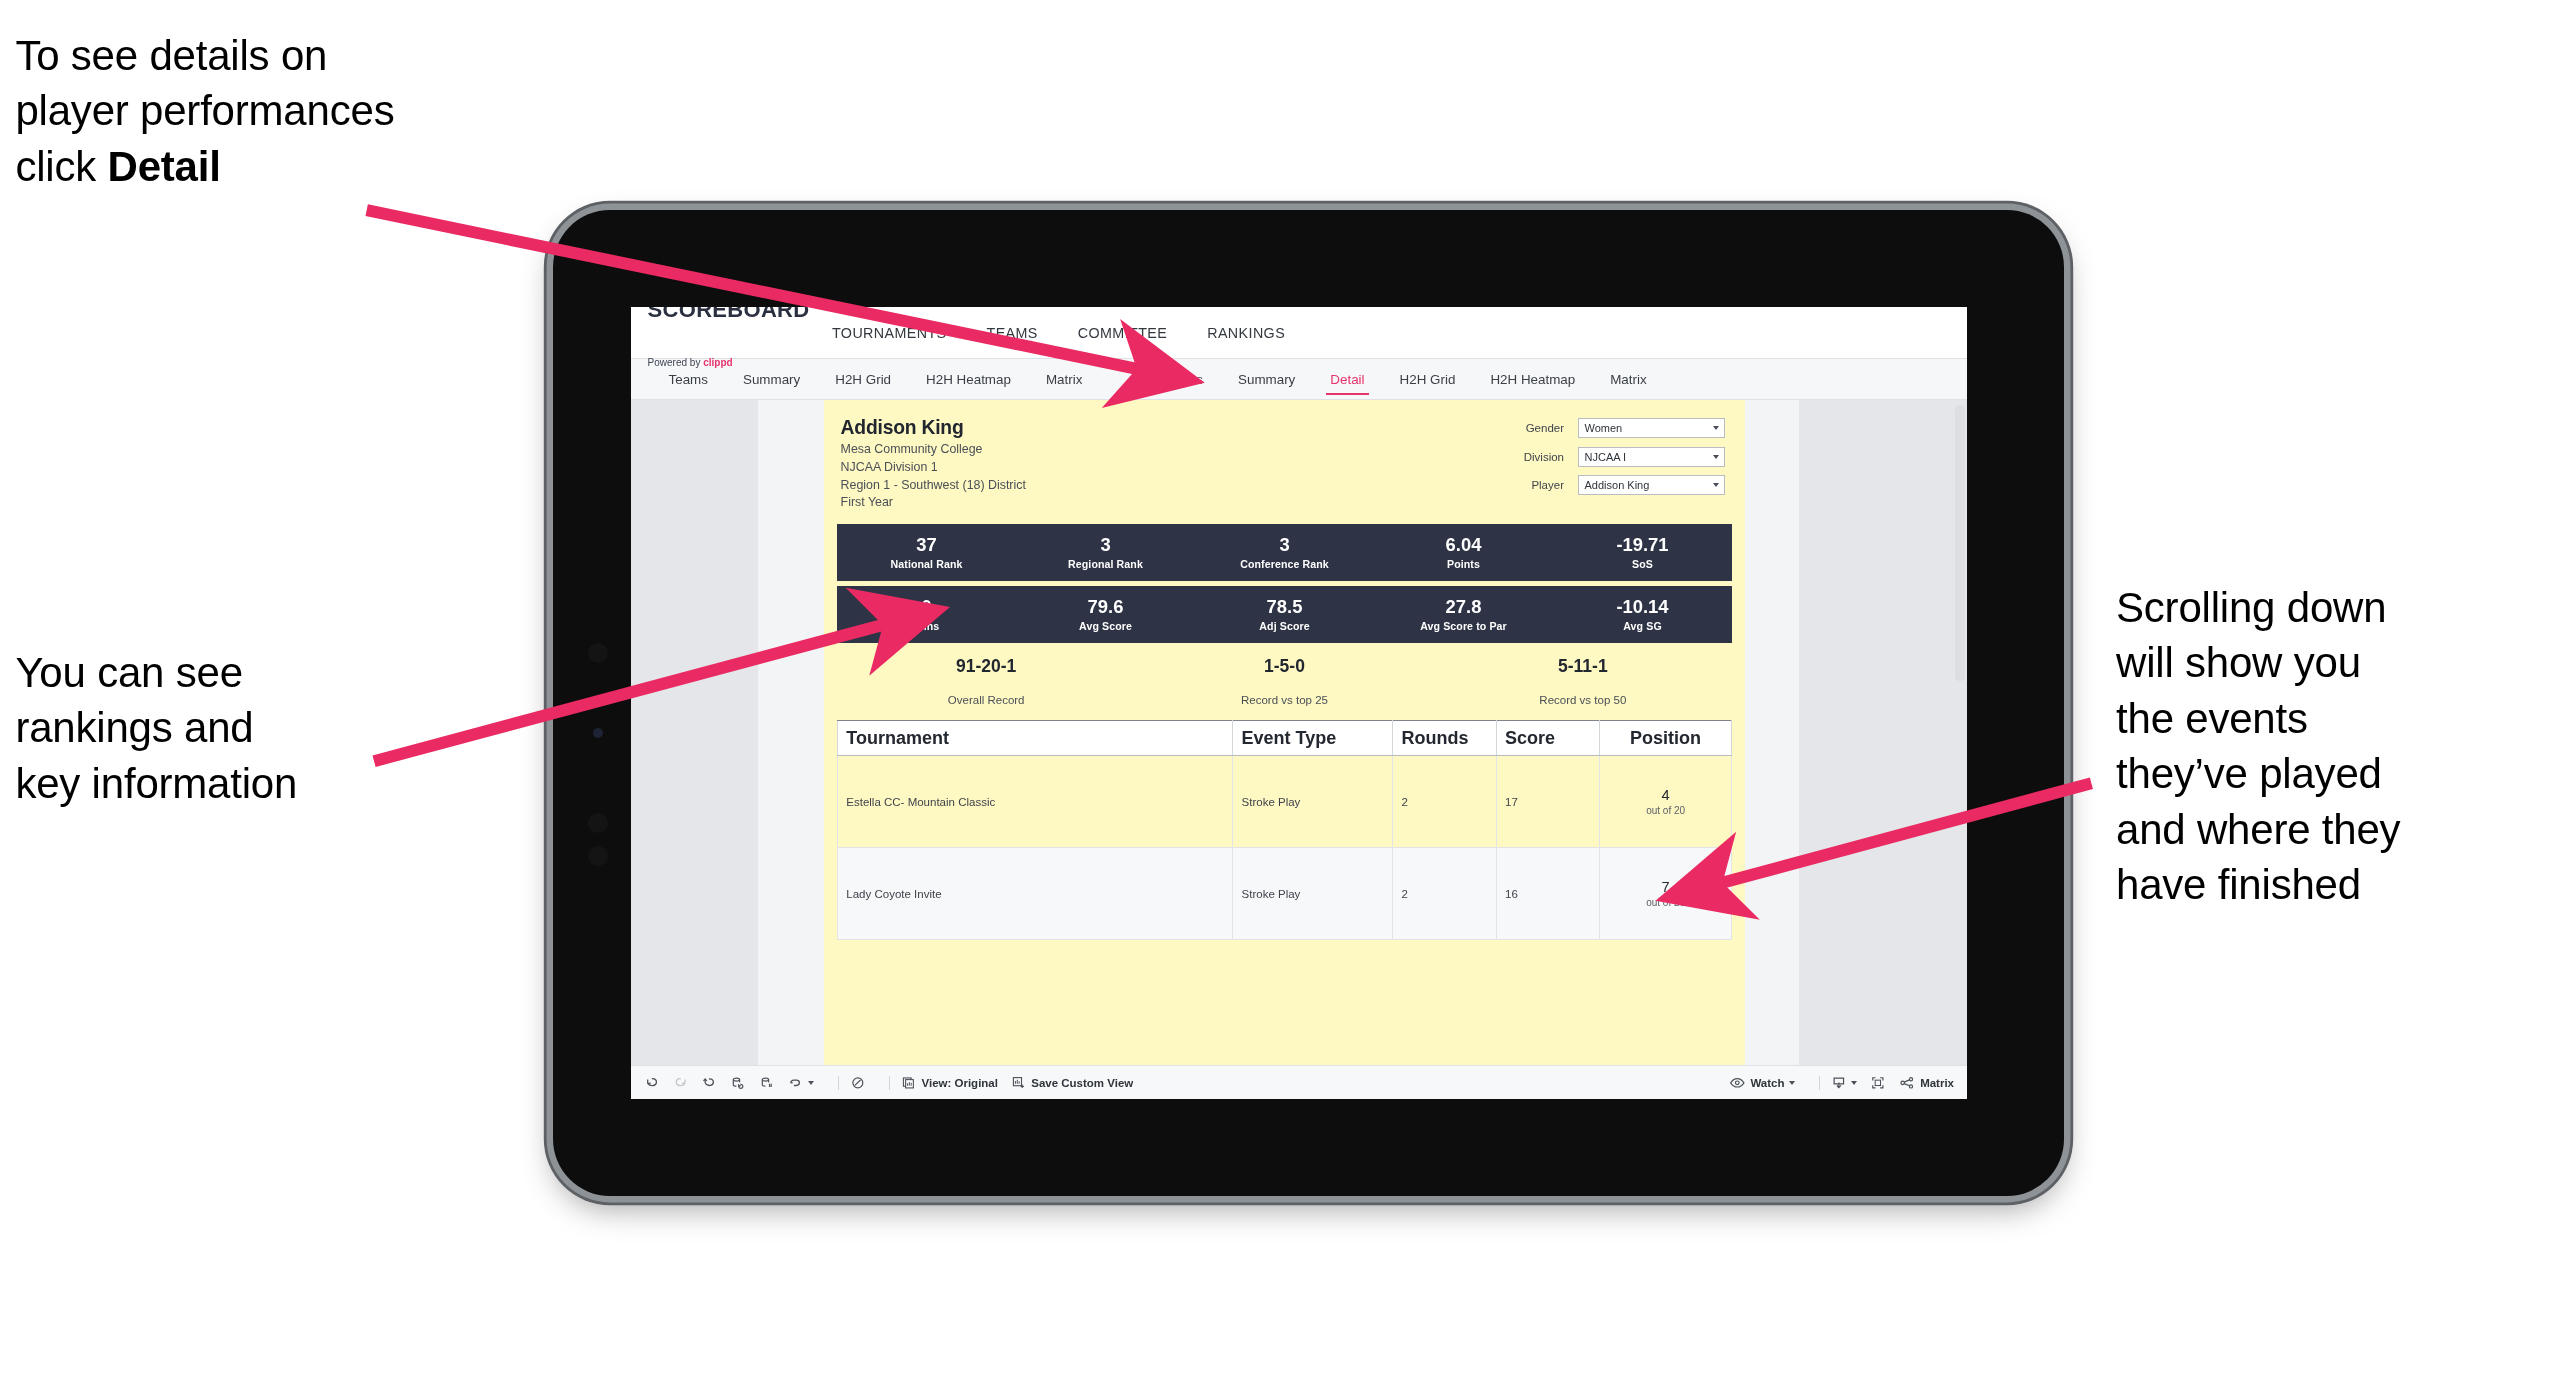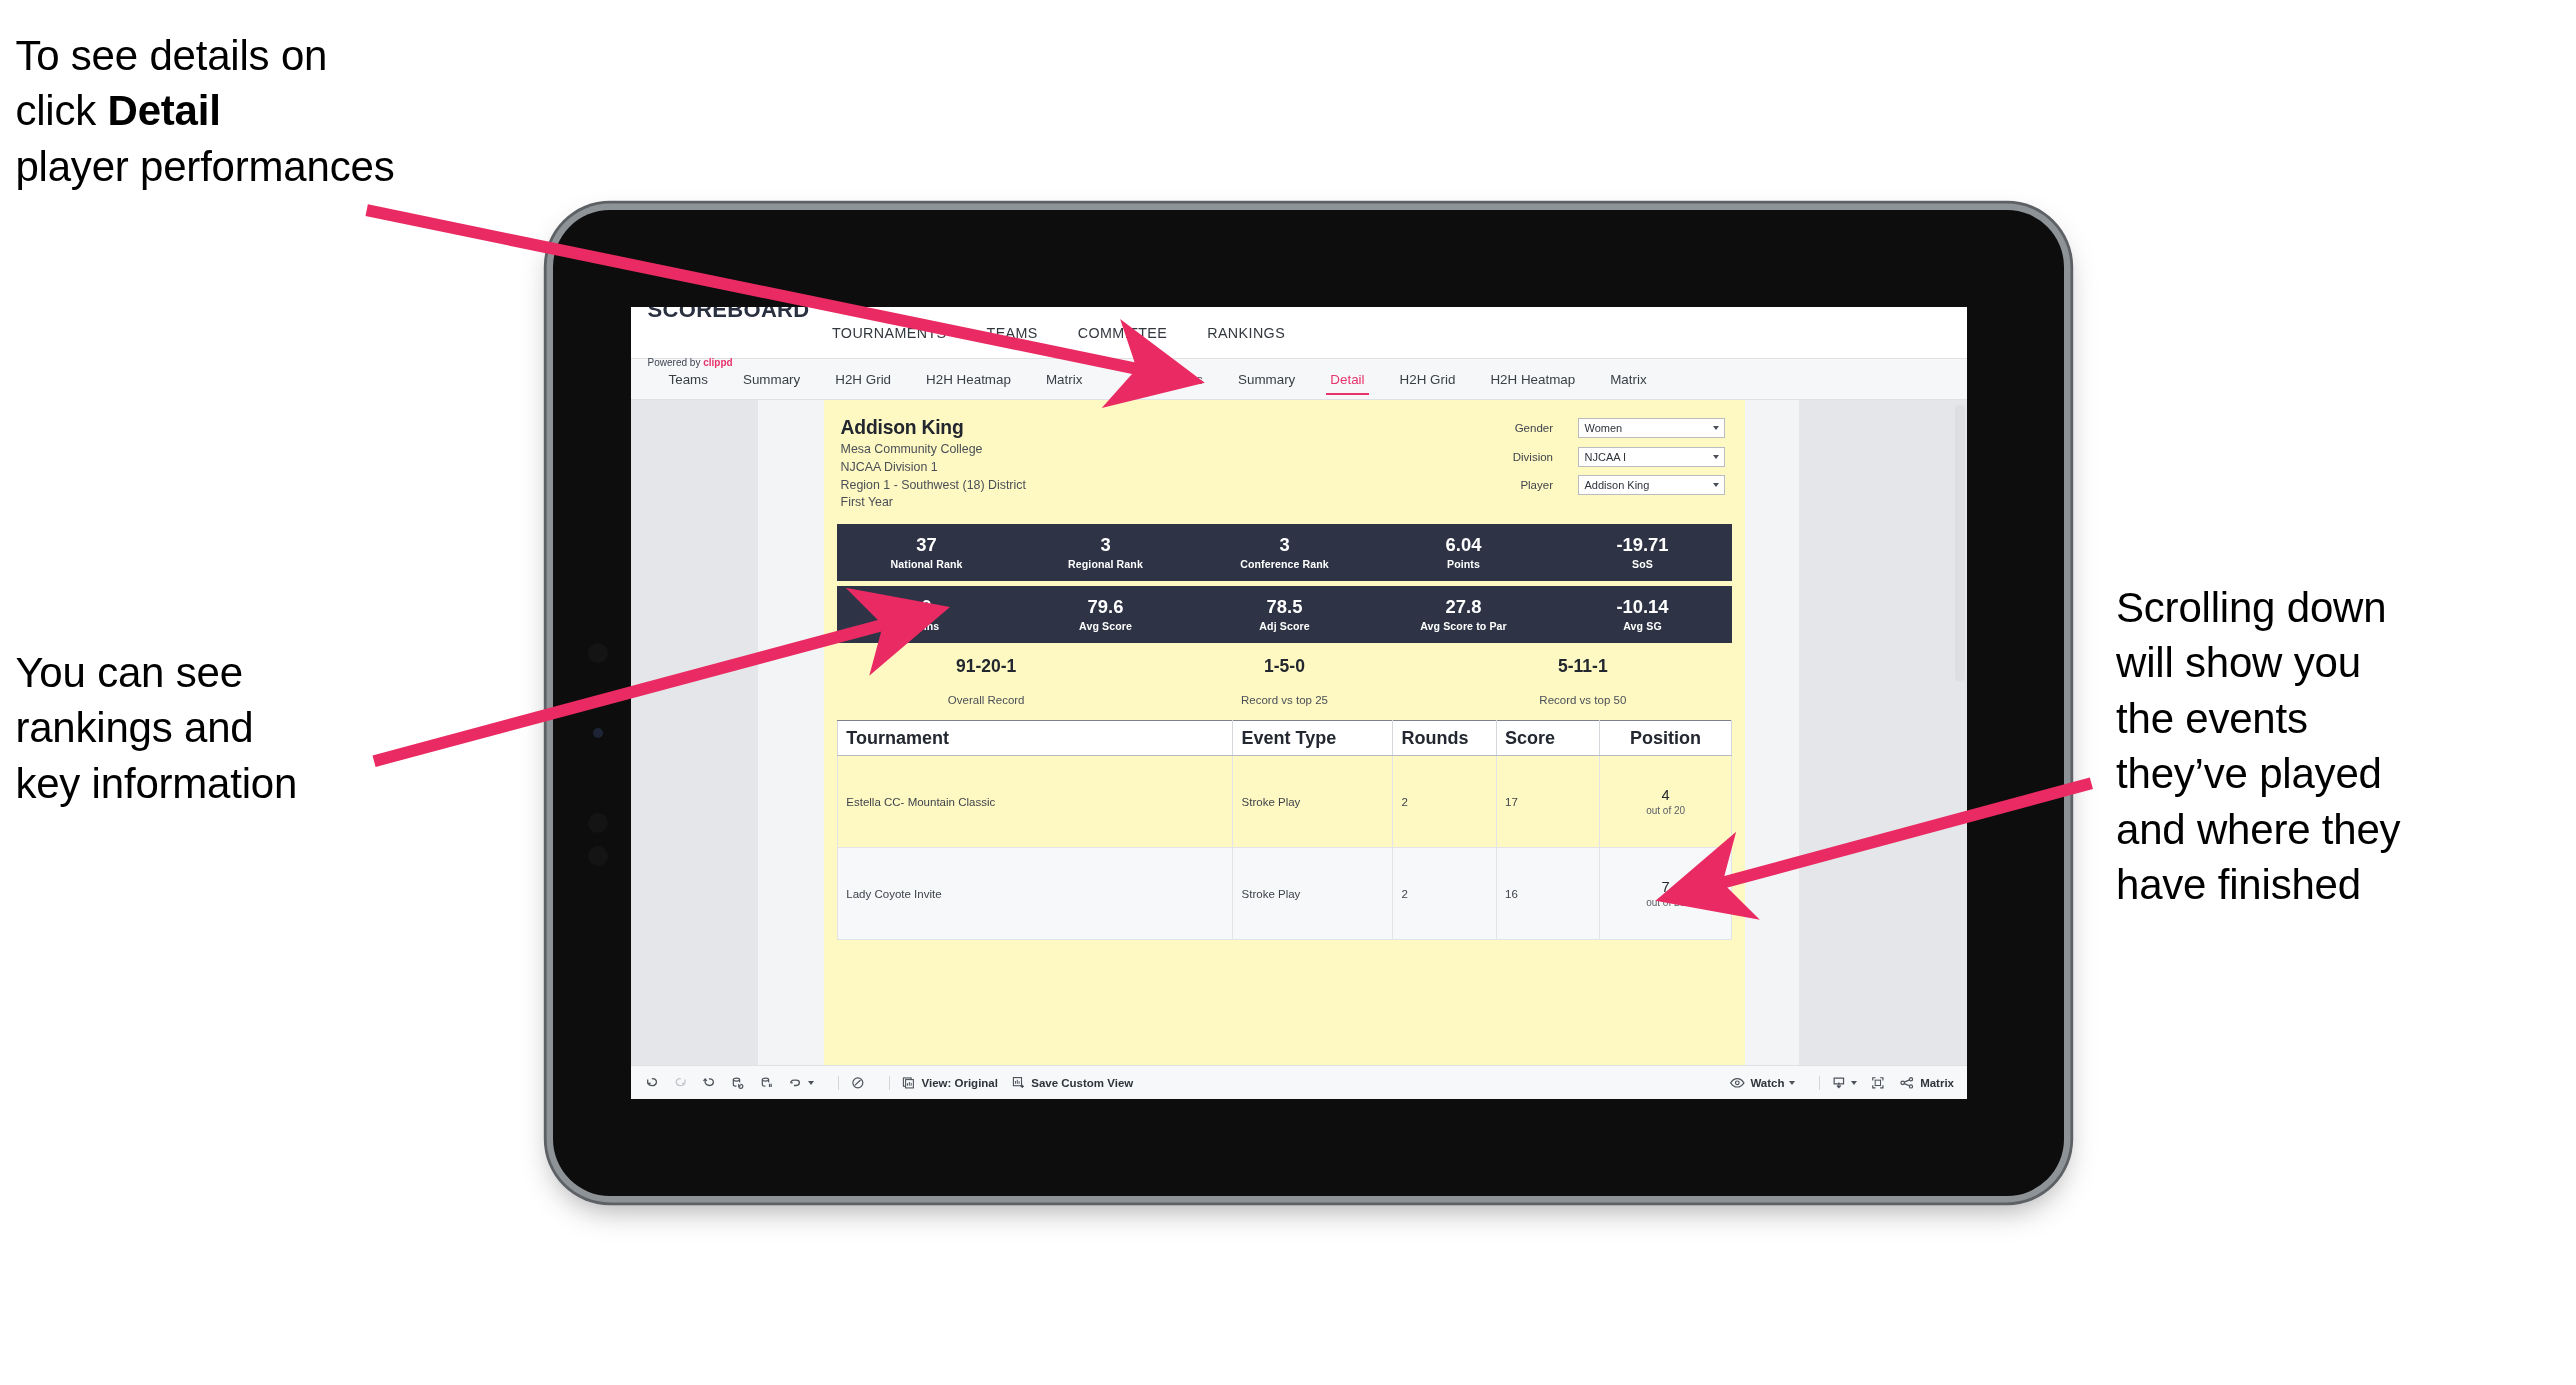--- a/index.html
+++ b/index.html
@@ -65,21 +65,21 @@
   .sheet { position:absolute; left:66px; top:0; width:921px; background:#fef9c3;
            min-height:100%; }
 
   .hdr { display:flex; padding:16.6px 20px 9.2px 16.6px; }
   .hdr-left { flex:1; }
   .p-name { font-size:19.3px; font-weight:bold; color:#22262e; letter-spacing:-0.2px; }
   .p-line { font-size:12.4px; color:#4a4f57; margin-top:3.7px; }
 
   .filters { width:228px; padding-top:1.8px; }
   .frow { display:flex; align-items:center; justify-content:flex-end; margin-bottom:8.3px; }
-  .flabel { font-size:11.5px; color:#3f444c; margin-right:25px; }
+  .flabel { font-size:11.5px; color:#3f444c; margin-right:14px; }
   .fselect { width:147px; height:20px; border:0.9px solid #b9bcc1; background:#fff;
              font-size:11px; color:#2f343b; display:flex; align-items:center;
              padding:0 5.5px; position:relative; cursor:pointer; }
   .fcaret { position:absolute; right:5.5px; top:50%; transform:translateY(-50%);
             width:0;height:0;border-left:3.7px solid transparent;border-right:3.7px solid transparent;
             border-top:4.6px solid #4a4f57; }
 
   .statbar { background:#2e3446; display:flex; margin:5.5px 13px 0 13px; height:57px; }
   .statbar.second { margin-top:4.6px; }
   .stat { flex:1; display:flex; flex-direction:column; align-items:center;
@@ -122,22 +122,22 @@
   .tcar { width:0;height:0;border-left:3.7px solid transparent;border-right:3.7px solid transparent;
           border-top:4.6px solid #4d525a; margin-left:4.6px; }
 </style>
 </head>
 <body>
 
 <div id="stage">
 
   <div class="annot" id="annot-topleft">
     <div>To see details on</div>
+    <div>player performances</div>
     <div><span>click </span><b>Detail</b></div>
-    <div>player performances</div>
   </div>
 
   <div class="annot" id="annot-bottomleft">
     <div>You can see</div>
     <div>rankings and</div>
     <div>key information</div>
   </div>
 
   <div class="annot" id="annot-right">
     <div>Scrolling down</div>

